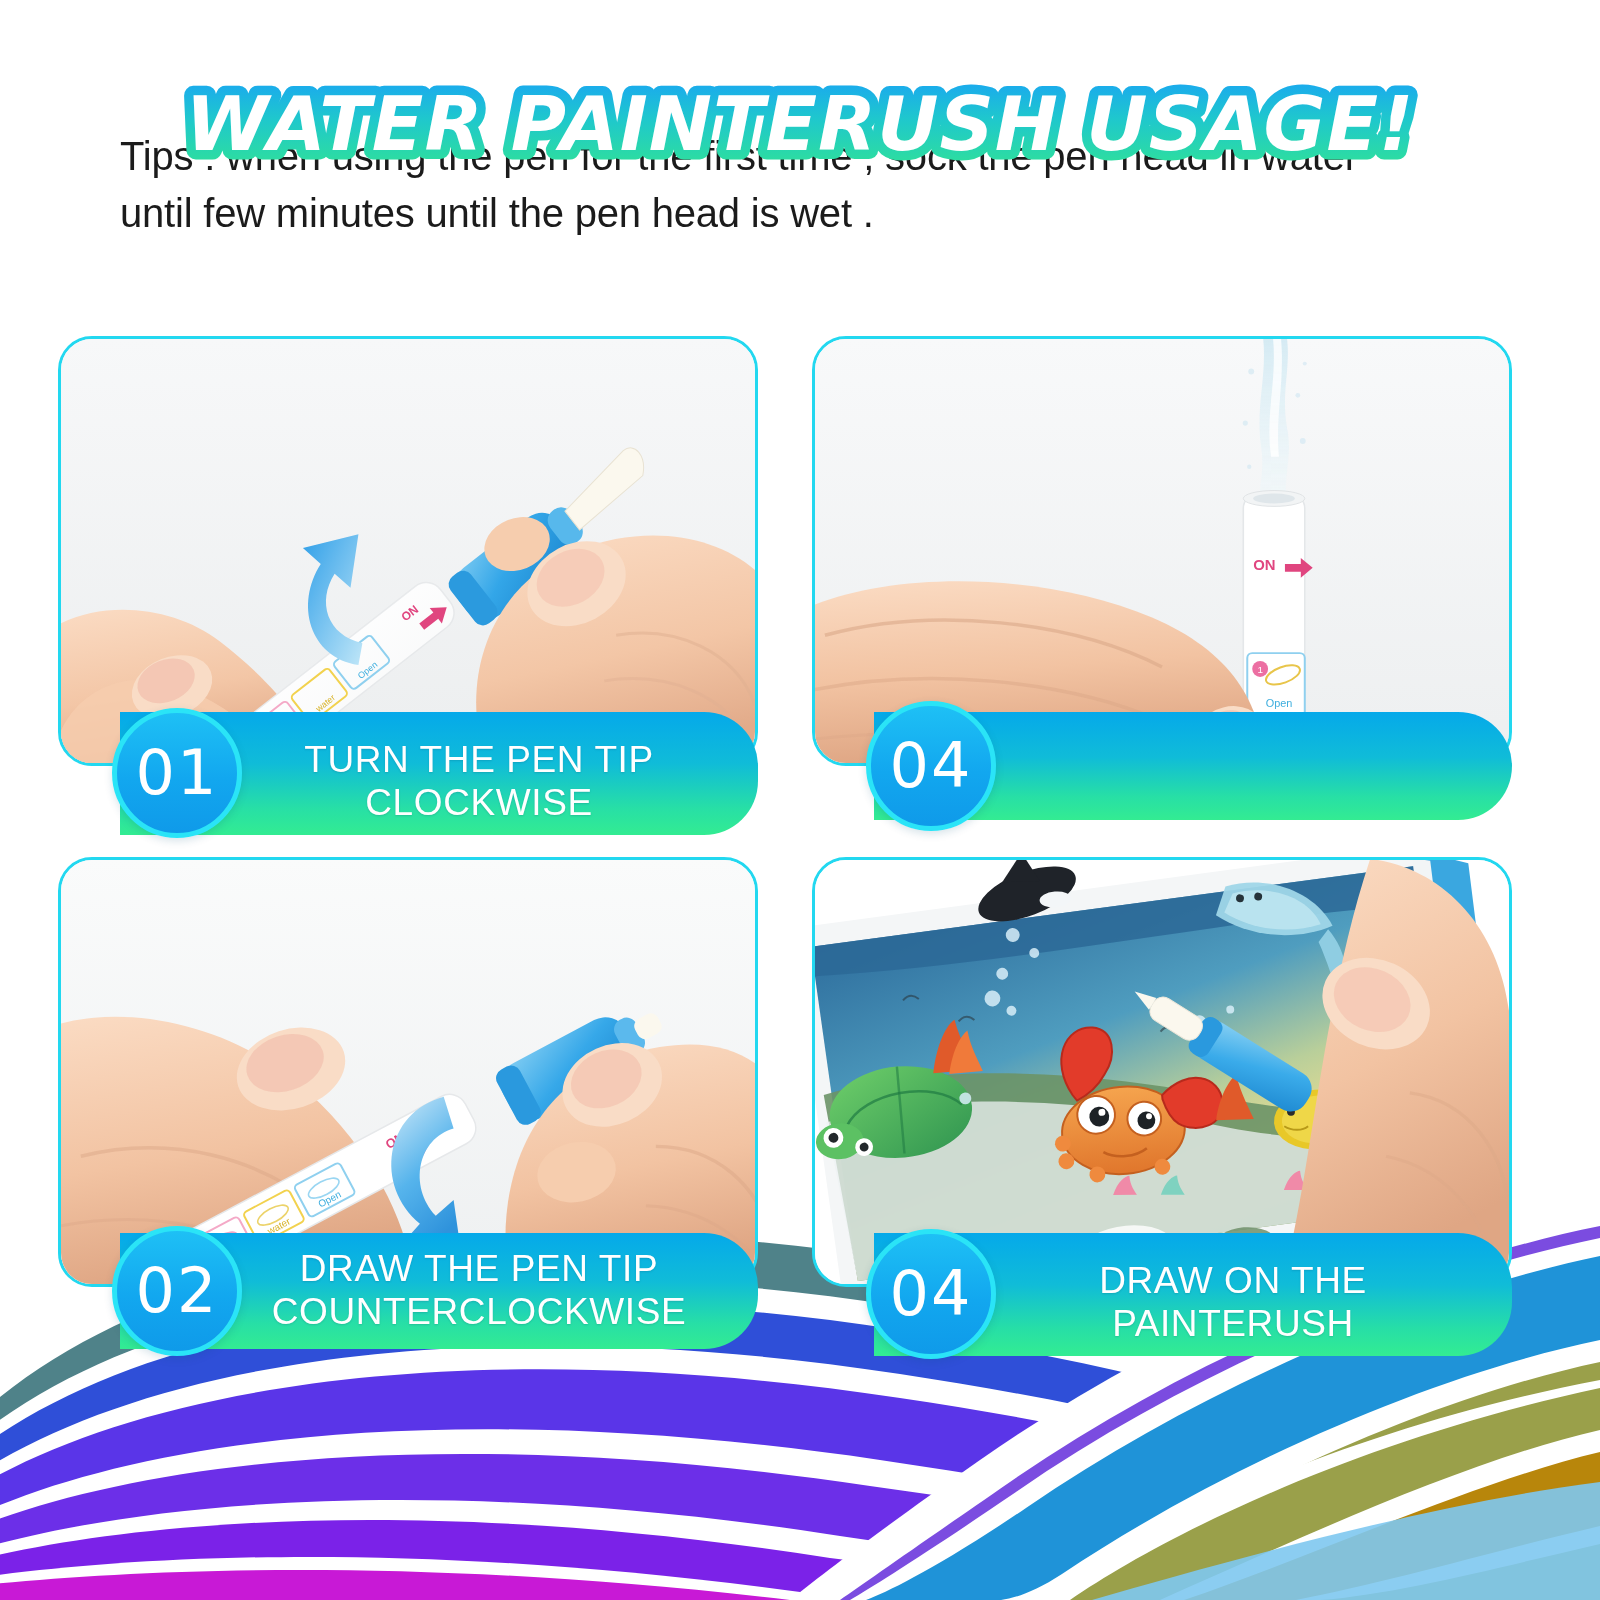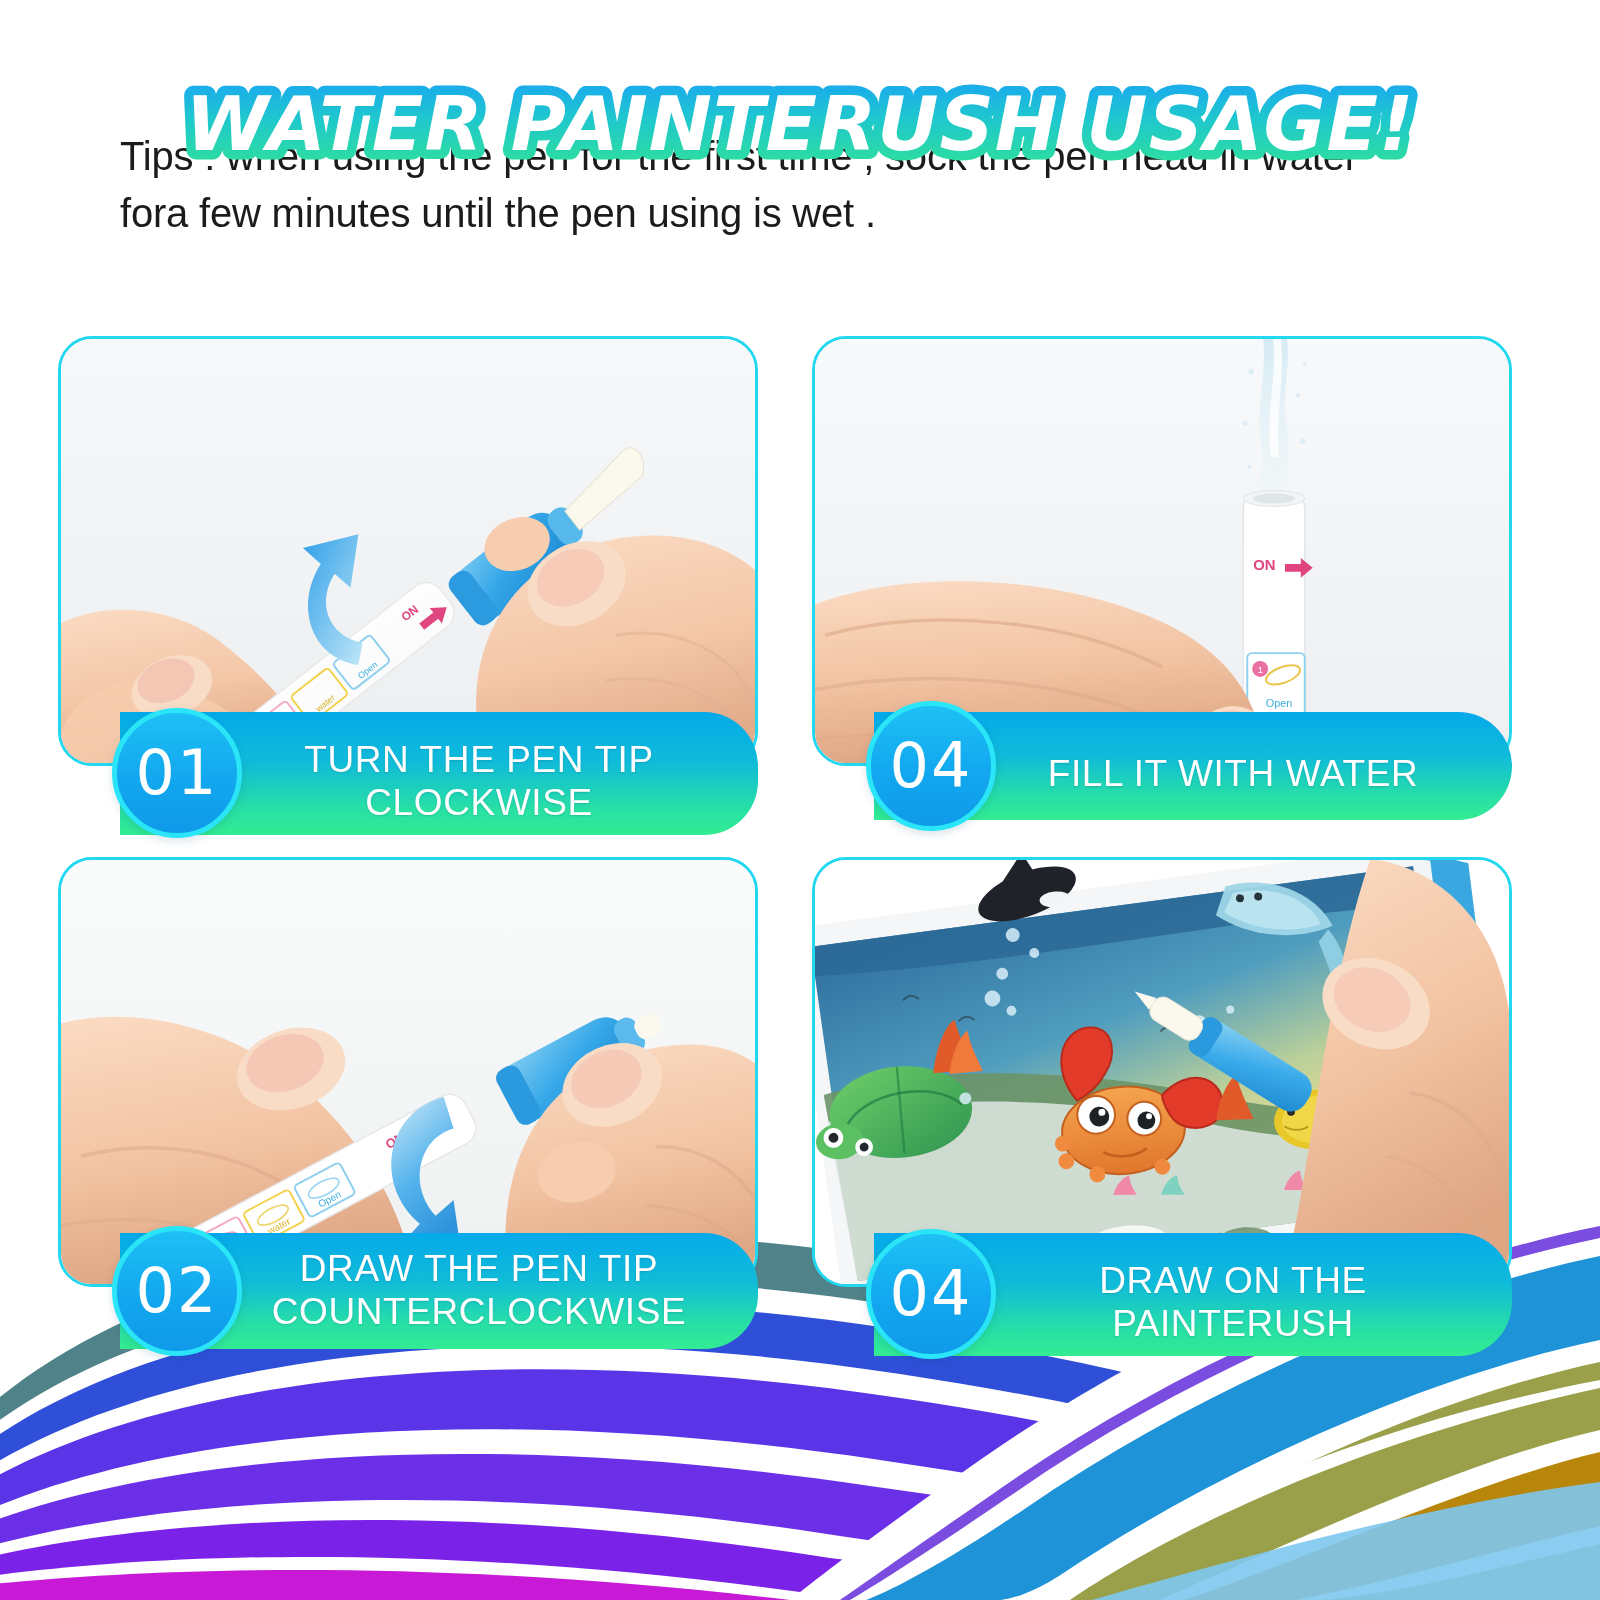--- a/index.html
+++ b/index.html
@@ -147,21 +147,21 @@
             <stop offset="45%" stop-color="#1fc8cc"></stop>
             <stop offset="100%" stop-color="#2fe09a"></stop>
           </linearGradient>
         </defs>
         <text id="title-text" x="645" y="72" text-anchor="middle" font-family="'DejaVu Sans', sans-serif" font-size="75.5" font-weight="bold" font-style="italic" letter-spacing="1" stroke="url(#titleGrad)" stroke-width="19" stroke-linejoin="round" paint-order="stroke" fill="#ffffff">WATER PAINTERUSH USAGE!</text>
       </svg>
     </div>
 
     <div class="tips">
       <div>Tips : when using the pen for the first time , sock the pen head in water</div>
-      <div>fora few minutes until the pen using is wet .</div>
+      <div>until few minutes until the pen head is wet .</div>
     </div>
   </div>
 
   <div class="grid">
 
     <div class="row">
 
       <div class="step step-1">
         <div class="photo">
           <svg viewBox="0 0 700 430" preserveAspectRatio="xMidYMid slice">
@@ -291,21 +291,20 @@
               <path d="M -12 406 C 100 392 240 398 340 428" stroke="#dba888" stroke-width="3" fill="none" opacity="0.4"></path>
               <ellipse cx="418" cy="398" rx="34" ry="26" transform="rotate(-14 418 398)" fill="#f9dcc6"></ellipse>
               <ellipse cx="416" cy="394" rx="24" ry="18" transform="rotate(-14 416 394)" fill="#f3c3b0" opacity="0.8"></ellipse>
             </g>
           </svg>
         </div>
         <div class="labelbar">
           <div class="numcircle">
             <span class="numtext">04</span>
           </div>
-          <span class="labeltext">FILL IT WITH WATER</span>
         </div>
       </div>
     </div>
 
     <div class="row">
 
       <div class="step step-3">
         <div class="photo">
           <svg viewBox="0 0 700 430" preserveAspectRatio="xMidYMid slice">
             <defs>

